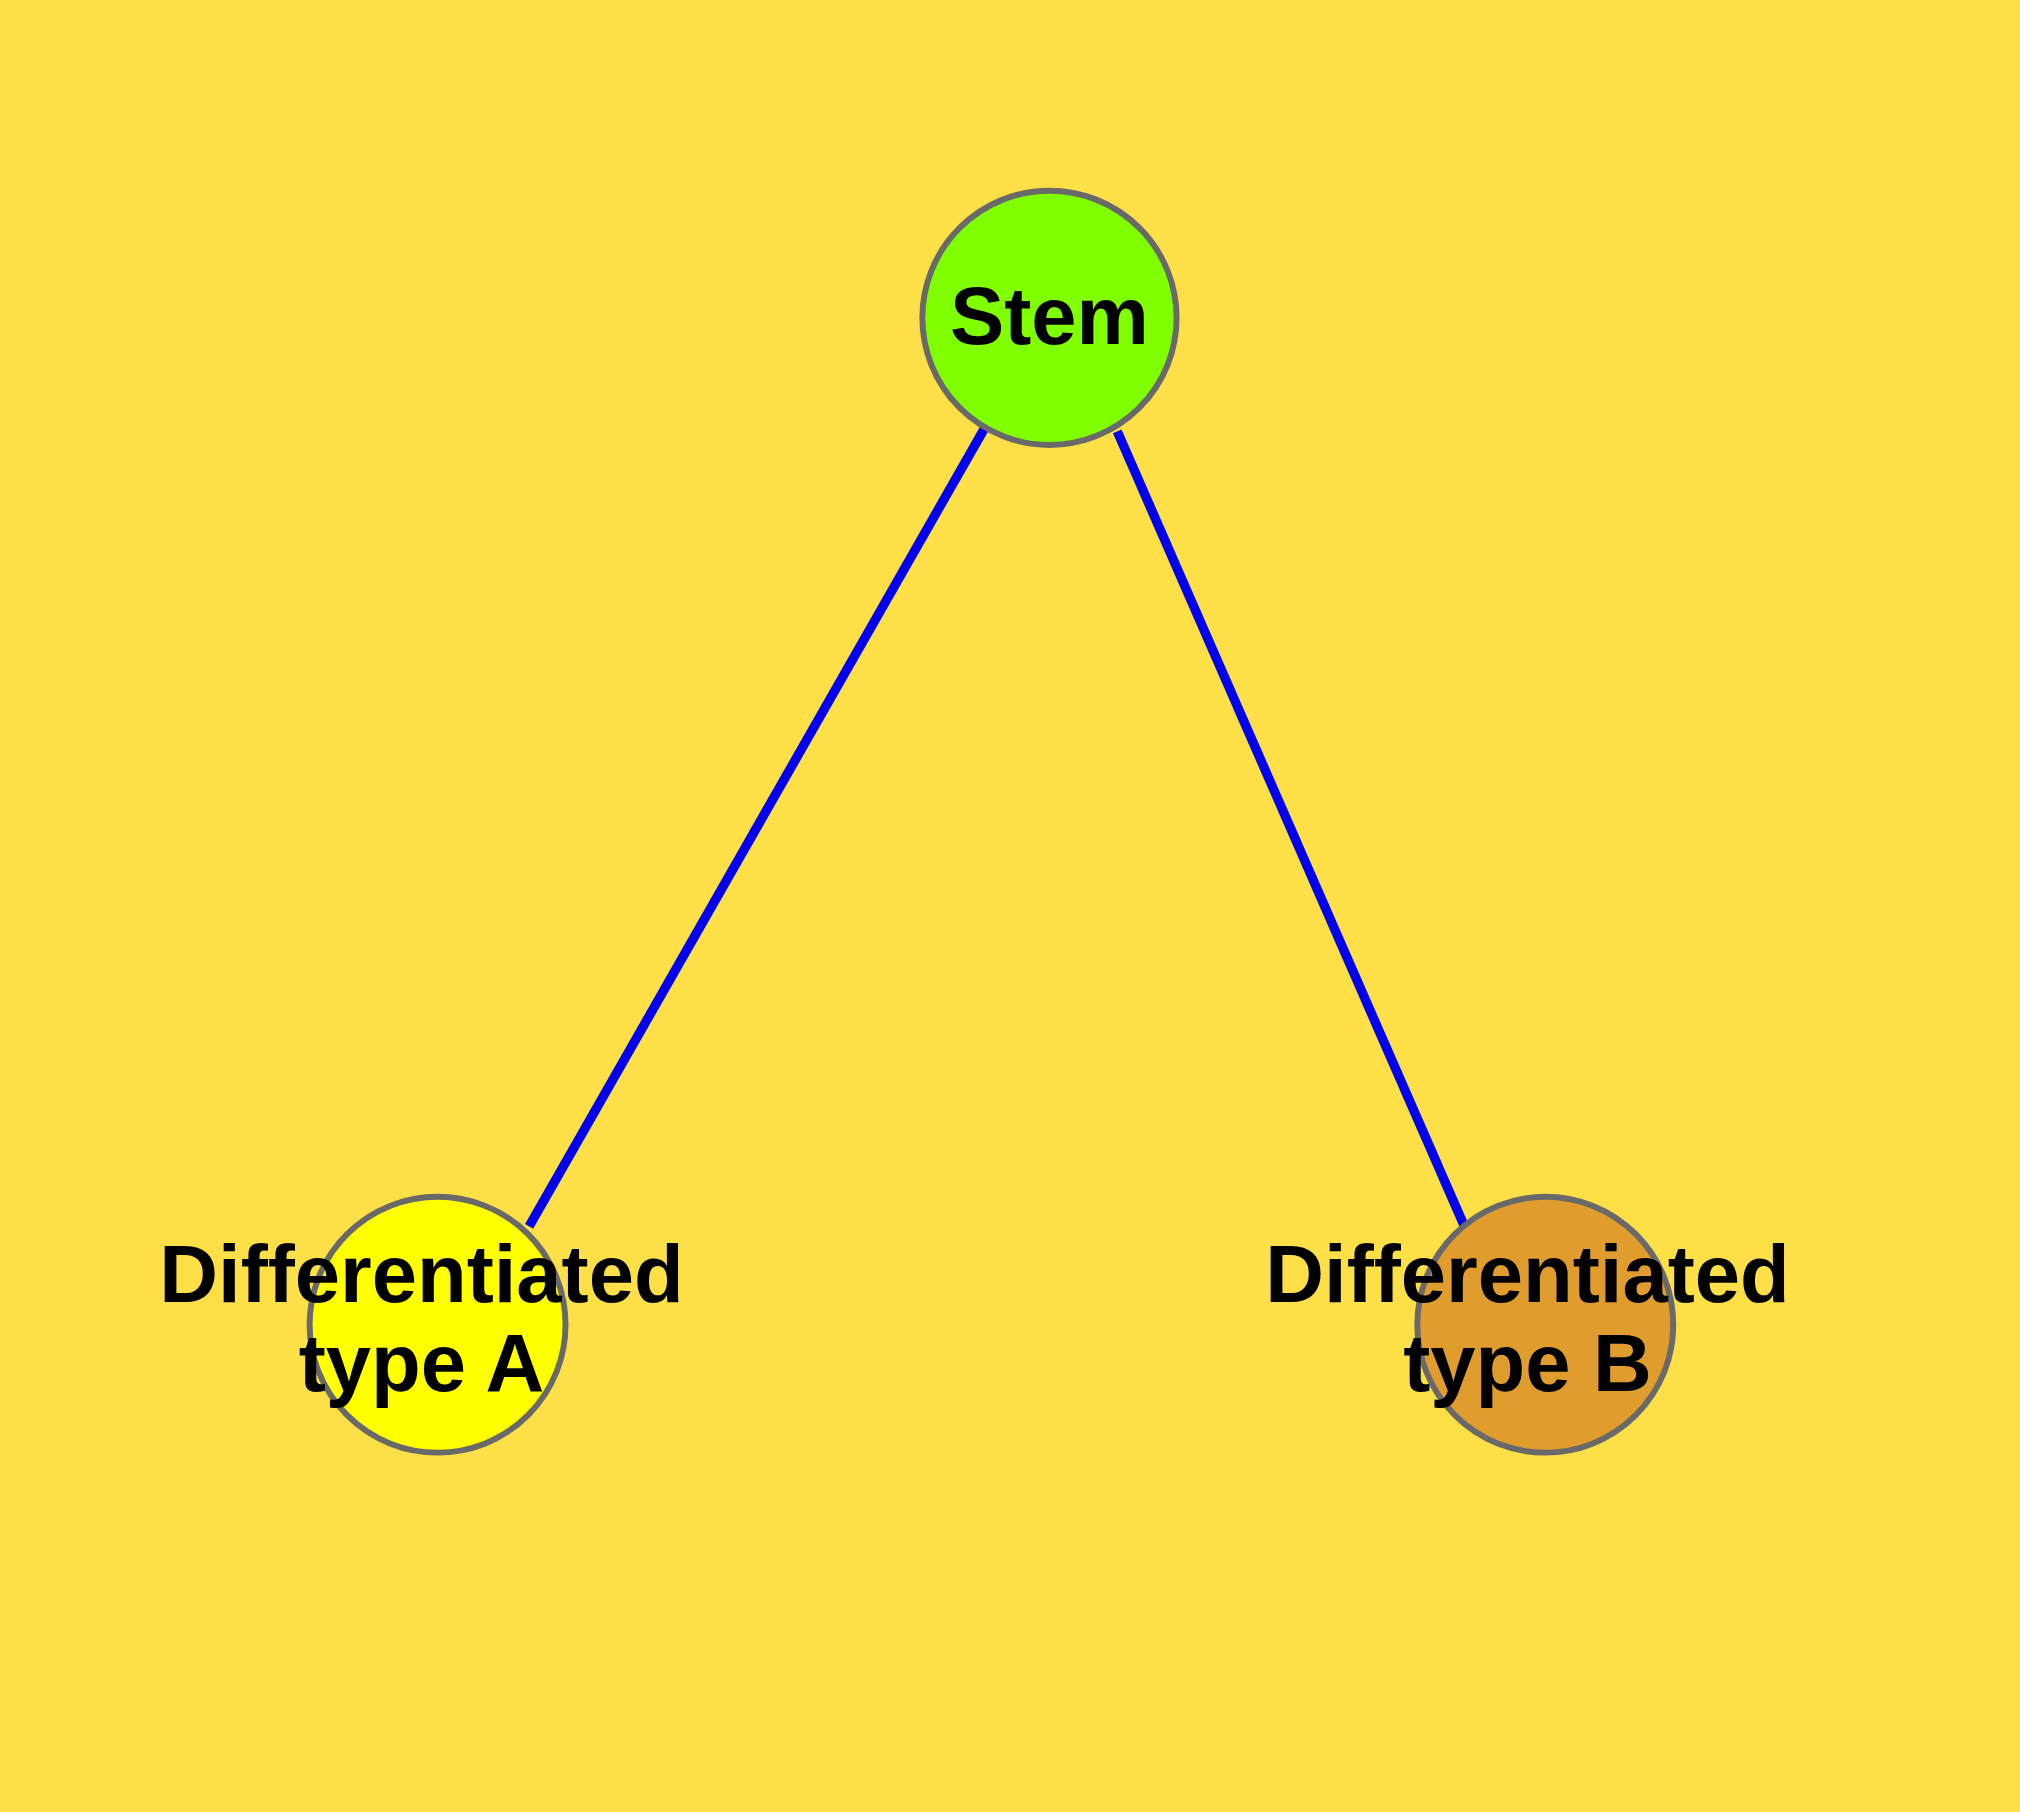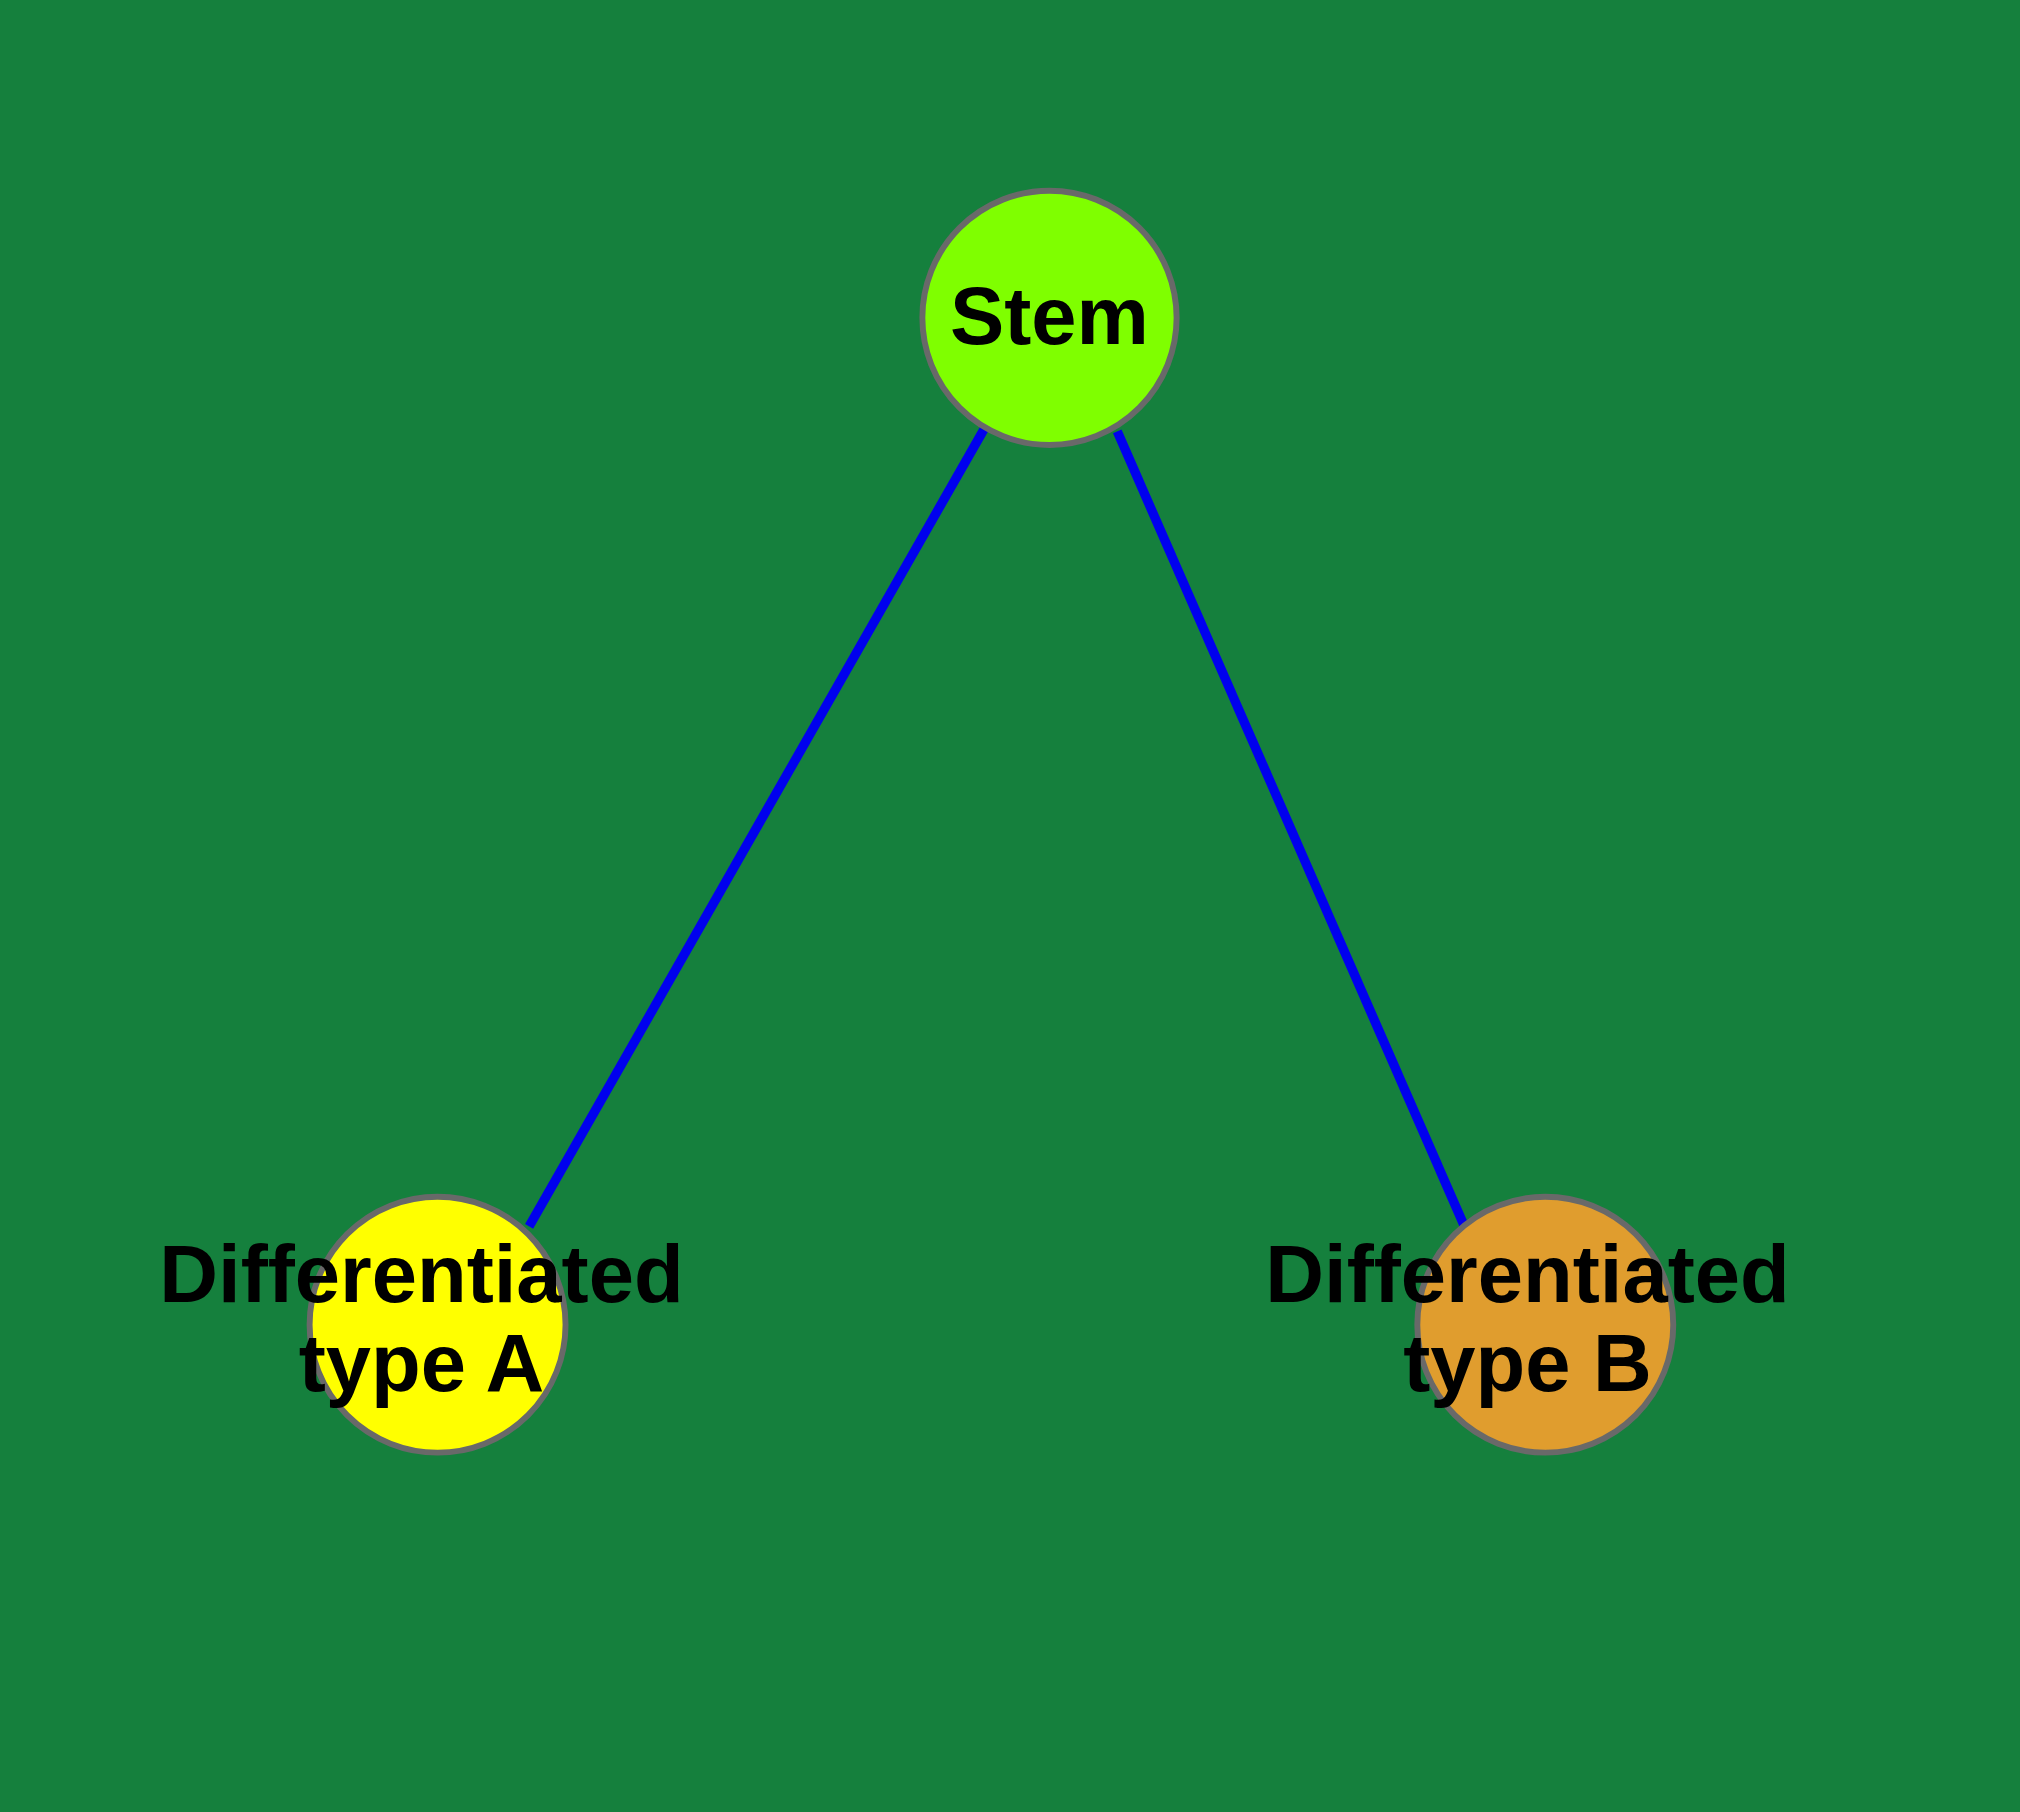--- a/index.html
+++ b/index.html
@@ -45,21 +45,21 @@
   .node-label-single {
     font-size: 96px;
   }
   .node-label-multi {
     font-size: 96px;
   }
 </style>
 </head>
 <body>
 
-<div id="canvas" style="background: #15803d; text-align: center;">
+<div id="canvas" style="background: #fde047; text-align: center;">
   <svg id="graph-svg" viewBox="0 0 2384 2138" xmlns="http://www.w3.org/2000/svg">
 
     <g>
       <line class="edge-line" x1="1161" y1="506" x2="624" y2="1447" stroke="#0000ee"></line>
       <line class="edge-line" x1="1318" y1="509" x2="1728" y2="1448" stroke="#0000ee"></line>
     </g>
 
     <g>
       <circle class="node-circle" cx="1238" cy="375" r="150" fill="#7fff00" stroke="#696969"></circle>
       <text class="node-label node-label-single" x="1238" y="380">Stem</text>

